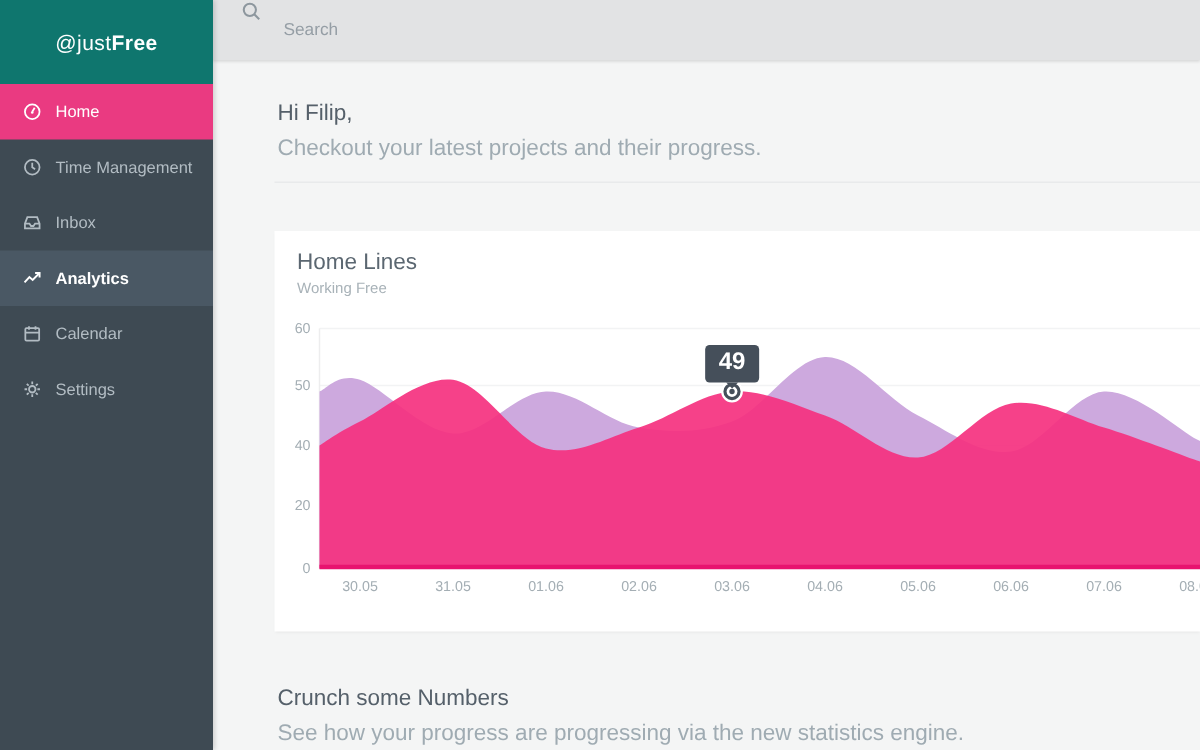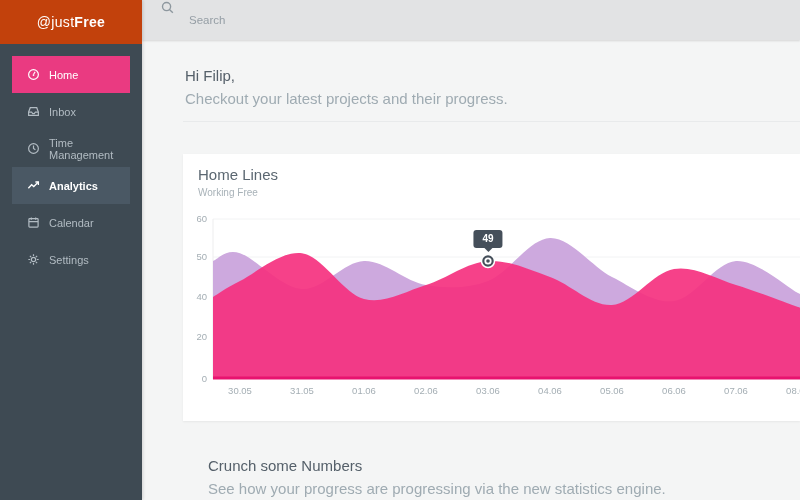--- a/index.html
+++ b/index.html
@@ -4,24 +4,24 @@
 <style>
   html,body{margin:0;padding:0;}
   body{
     width:800px;height:500px;overflow:hidden;position:relative;
     background:#f4f5f5;font-family:"Liberation Sans",sans-serif;
     -webkit-font-smoothing:antialiased;
   }
   
   .sidebar{position:absolute;left:0;top:0;width:142px;height:500px;background:#3e4a53;z-index:10;
            box-shadow:1px 0 3px rgba(0,0,0,.15);}
-  .logo{height:44px;background:#c2410c;color:#fff;display:flex;align-items:center;justify-content:center;
+  .logo{height:56px;background:#0f766e;color:#fff;display:flex;align-items:center;justify-content:center;
         font-size:14px;letter-spacing:.3px;}
   .logo .lo-bold{font-weight:bold;}
-  .menu{margin:12px;padding:0;list-style:none;}
+  .menu{margin:0;padding:0;list-style:none;}
   .menu-item{height:37px;display:flex;align-items:center;padding-left:14px;color:#b2bcc3;font-size:11px;cursor:pointer;}
   .menu-item .mi{width:14px;height:14px;margin-right:9px;display:flex;align-items:center;justify-content:center;flex:none;}
   .menu-item .mi svg{width:13px;height:13px;display:block;}
   .menu-item.pink{background:#ea3a81;color:#fff;}
   .menu-item.selected{background:#4a5864;color:#fff;font-weight:bold;}
   
   .topbar{position:absolute;left:142px;top:0;width:658px;height:40px;background:#e2e3e4;
           display:flex;padding-left:18px;box-sizing:border-box;z-index:5;
           box-shadow:0 1px 2px rgba(0,0,0,.13);}
   .topbar svg{width:15px;height:15px;display:block;}
@@ -35,25 +35,25 @@
   .h-sub{font-size:15px;color:#9fabb2;margin:6px 0 0;}
   .rule{border:0;border-top:1px solid #e8eaeb;margin:14px 0 0 41px;}
   
   .card{position:relative;margin:32px 0 0 41px;width:617px;height:267px;background:#fff;
         box-shadow:0 1px 2px rgba(0,0,0,.06);}
   .card-head{position:absolute;left:15px;top:12px;z-index:2;}
   .card-title{font-size:15px;color:#5b6771;margin:0;}
   .card-sub{font-size:10px;color:#a8b2b8;margin:4px 0 0;}
   .chart-svg{position:absolute;left:0;top:0;width:617px;height:267px;}
   .tooltip{position:absolute;transform:translateX(-50%);background:#454f5a;color:#fff;
-           font-size:10px;font-weight:bold;padding:3px 9px 4px;border-radius:3px;z-index:3;}
+           font-size:16px;font-weight:bold;padding:3px 9px 4px;border-radius:3px;z-index:3;}
   .tooltip:after{content:"";position:absolute;left:50%;bottom:-4px;margin-left:-4px;
                  border-left:4px solid transparent;border-right:4px solid transparent;
                  border-top:4px solid #454f5a;}
-  .section2{padding:36px 0 0 43px;margin-left:23px;}
+  .section2{padding:36px 0 0 43px;}
 </style>
 </head>
 <body>
 
 <div class="sidebar">
   <div class="logo">
     <span>@just</span>
       <span class="lo-bold">Free</span>
   </div>
   <ul class="menu">
@@ -63,34 +63,34 @@
             <circle cx="12" cy="12" r="9"></circle>
             <path d="M12 12 L15 7"></path>
             <circle cx="12" cy="13" r="1.6" fill="currentColor" stroke="none"></circle>
           </svg>
       </span>
       <span>Home</span>
     </li>
     <li class="menu-item">
       <span class="mi">
         <svg viewBox="0 0 24 24" fill="none" stroke="currentColor" stroke-width="2.2">
+            <circle cx="12" cy="12" r="9"></circle>
+            <path d="M12 6.5V12l3.5 2.5"></path>
+          </svg>
+      </span>
+      <span>Time Management</span>
+    </li>
+    <li class="menu-item">
+      <span class="mi">
+        <svg viewBox="0 0 24 24" fill="none" stroke="currentColor" stroke-width="2.2">
             <path d="M3 13 L6 5 H18 L21 13 V19 H3 Z"></path>
             <path d="M3 13 H8.5 L10.5 16 H13.5 L15.5 13 H21"></path>
           </svg>
       </span>
       <span>Inbox</span>
-    </li>
-    <li class="menu-item">
-      <span class="mi">
-        <svg viewBox="0 0 24 24" fill="none" stroke="currentColor" stroke-width="2.2">
-            <circle cx="12" cy="12" r="9"></circle>
-            <path d="M12 6.5V12l3.5 2.5"></path>
-          </svg>
-      </span>
-      <span>Time Management</span>
     </li>
     <li class="menu-item selected">
       <span class="mi">
         <svg viewBox="0 0 24 24" fill="none" stroke="currentColor" stroke-width="2.4">
             <path d="M2.5 17 L8.5 10.5 L12.5 14 L21 5.5"></path>
             <path d="M15.5 5.5 H21 V11"></path>
           </svg>
       </span>
       <span>Analytics</span>
     </li>

